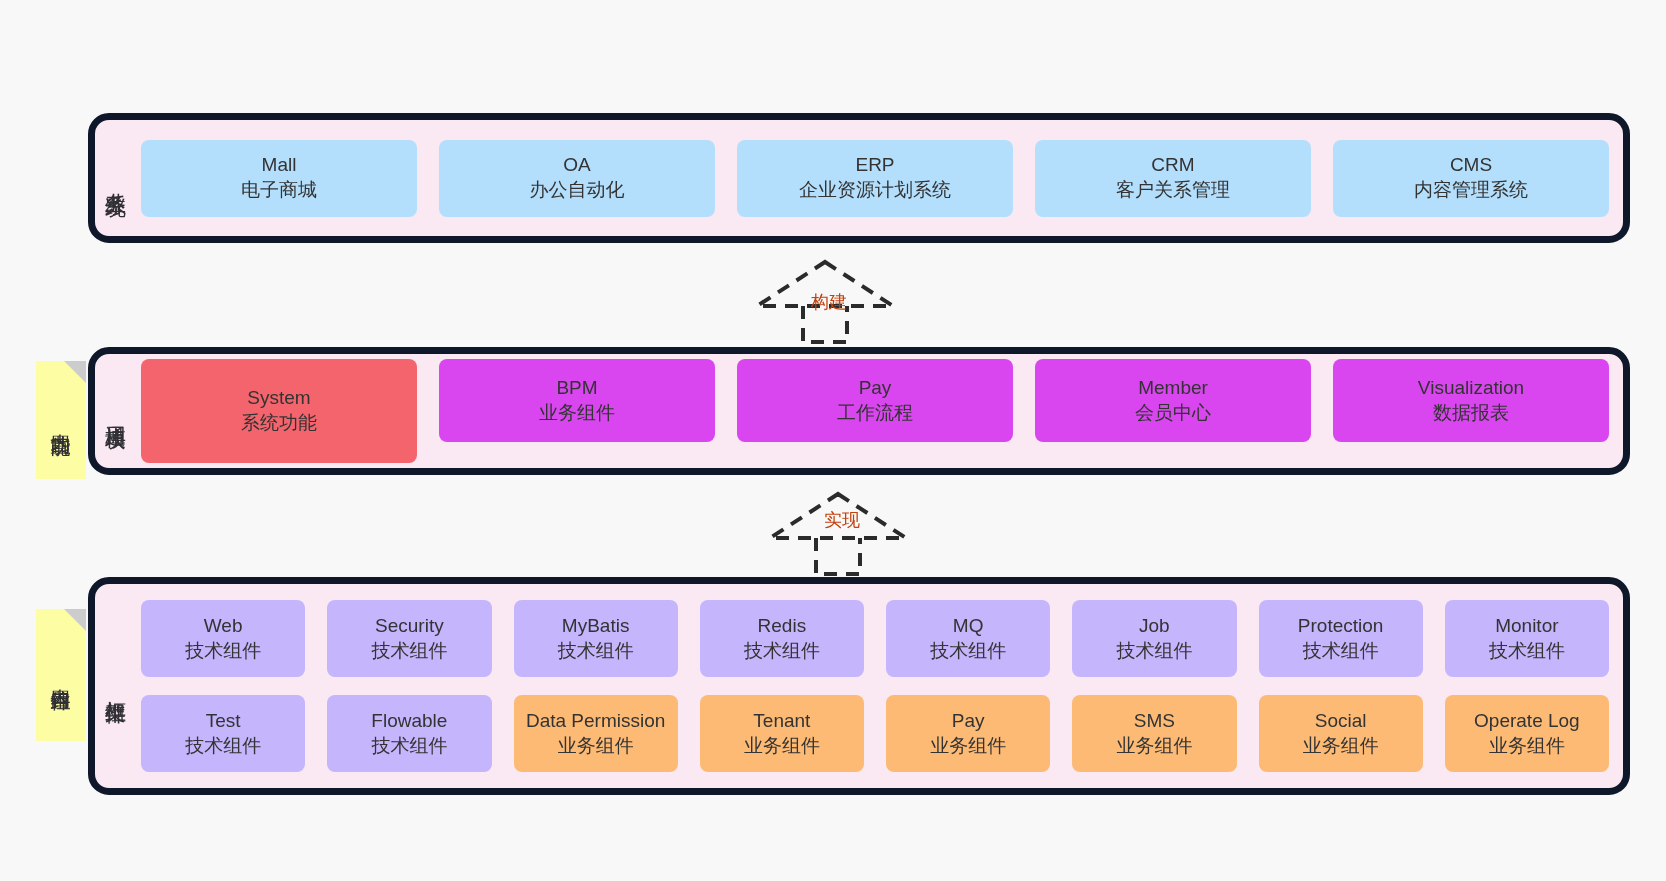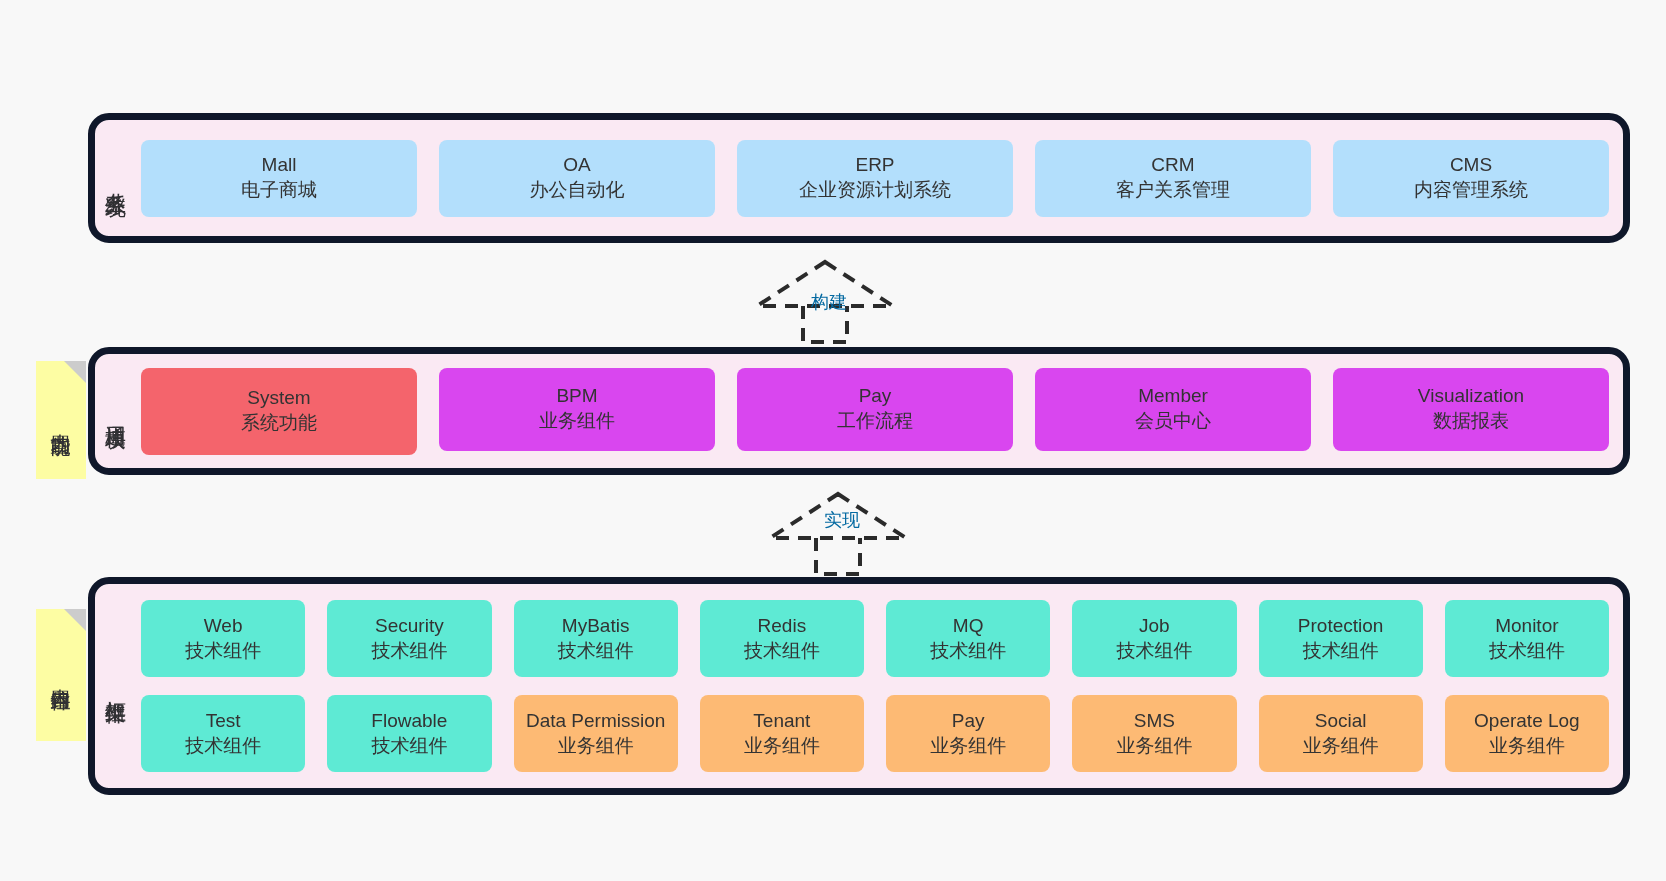--- a/index.html
+++ b/index.html
@@ -78,23 +78,23 @@
     text-align: center;
     padding: 6px 4px;
     font-size: 19px;
     line-height: 1.30;
     color: #333333;
   }
   .card .en { display: block; }
   .card .cn { display: block; }
 
   .card.blue        { background: #b3dffc; height: 77px; }
-  .card.red         { background: #f4646c; height: 87px; }
+  .card.red         { background: #f4646c; height: 104px; }
   .card.pink        { background: #d946ef; height: 83px; }
-  .card.green       { background: #5eead4; height: 77px; }
+  .card.green       { background: #c4b5fd; height: 77px; }
   .card.lightgreen  { background: #fdba74; height: 77px; }
 
   
   .sticky {
     position: absolute;
     width: 50px;
     background: #fdfda3;
     color: #303033;
     font-size: 20px;
     line-height: 1.2;
@@ -117,21 +117,21 @@
     border-left: 22px solid transparent;
   }
 
   
   .arrow {
     position: absolute;
   }
   .arrow .arrow-label {
     position: absolute;
     font-size: 18px;
-    color: #0369a1;
+    color: #c2410c;
     background: transparent;
     white-space: nowrap;
   }
 </style>
 </head>
 <body>
 
 <div id="canvas">
 
   <div class="layer" id="layer-business" style="left:88px; top:113px; width:1542px; height:130px;">

